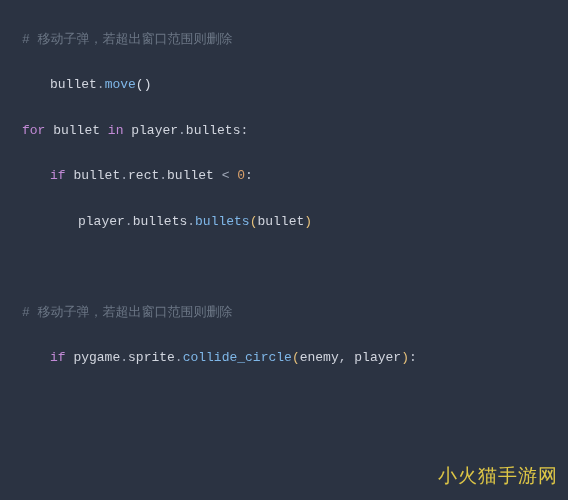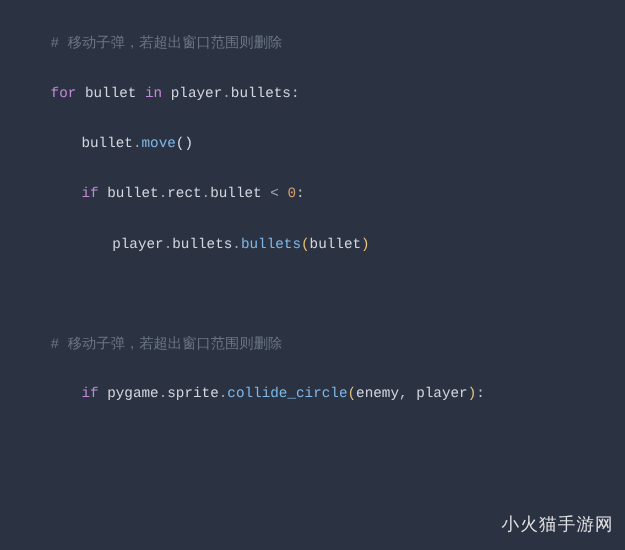--- a/index.html
+++ b/index.html
@@ -11,51 +11,51 @@
     color: #c0c5d0;
     width: 568px;
     height: 500px;
     overflow: hidden;
     position: relative;
   }
   .editor {
     padding: 6px 16px 0 22px;
     white-space: pre;
   }
-  .line { display: block; min-height: 1.75em; margin-left: 24px; }
+  .line { display: block; min-height: 1.75em; }
   .indent1 { padding-left: 28px; }
   .indent2 { padding-left: 56px; }
   .tok-comment { color: #6b7685; }
   .tok-keyword { color: #c28ad6; }   
   .tok-ident   { color: #d2d6df; }   
   .tok-func    { color: #7fb7e8; }   
   .tok-num     { color: #d9a06a; }   
   .tok-op      { color: #a0a8b8; }
   .tok-punc    { color: #c0c5d0; }
   .tok-brack   { color: #e5c07b; }   
   .tok-paren-w { color: #d8dde6; }
   .watermark {
     position: absolute;
     right: 10px;
     bottom: 8px;
-    color: #ffffff;
-    font-size: 16px;
+    color: #fde047;
+    font-size: 19px;
     letter-spacing: 1px;
-    font-family: Liberation Mono, monospace;
+    font-family: Liberation Sans, sans-serif;
     pointer-events: none;
     opacity: 0.85;
   }
 </style>
 </head>
 <body>
 
 <div class="editor">
 <span class="line"><span class="tok-comment"># 移动子弹，若超出窗口范围则删除</span></span>
+<span class="line indent1"><span class="tok-ident">bullet</span><span class="tok-op">.</span><span class="tok-func">move</span><span class="tok-paren-w">()</span></span>
 <span class="line"><span class="tok-keyword">for</span><span class="tok-ident"> bullet </span><span class="tok-keyword">in</span><span class="tok-ident"> player</span><span class="tok-op">.</span><span class="tok-ident">bullets</span><span class="tok-punc">:</span></span>
-<span class="line indent1"><span class="tok-ident">bullet</span><span class="tok-op">.</span><span class="tok-func">move</span><span class="tok-paren-w">()</span></span>
 <span class="line indent1"><span class="tok-keyword">if</span><span class="tok-ident"> bullet</span><span class="tok-op">.</span><span class="tok-ident">rect</span><span class="tok-op">.</span><span class="tok-ident">bullet </span><span class="tok-op">&lt;</span><span> </span><span class="tok-num">0</span><span class="tok-punc">:</span></span>
 <span class="line indent2"><span class="tok-ident">player</span><span class="tok-op">.</span><span class="tok-ident">bullets</span><span class="tok-op">.</span><span class="tok-func">bullets</span><span class="tok-brack">(</span><span class="tok-ident">bullet</span><span class="tok-brack">)</span></span>
 <span class="line"></span>
 <span class="line"><span class="tok-comment"># 移动子弹，若超出窗口范围则删除</span></span>
 <span class="line indent1"><span class="tok-keyword">if</span><span class="tok-ident"> pygame</span><span class="tok-op">.</span><span class="tok-ident">sprite</span><span class="tok-op">.</span><span class="tok-func">collide_circle</span><span class="tok-brack">(</span><span class="tok-ident">enemy</span><span class="tok-punc">, </span><span class="tok-ident">player</span><span class="tok-brack">)</span><span class="tok-punc">:</span></span>
 
 
 
 
 

